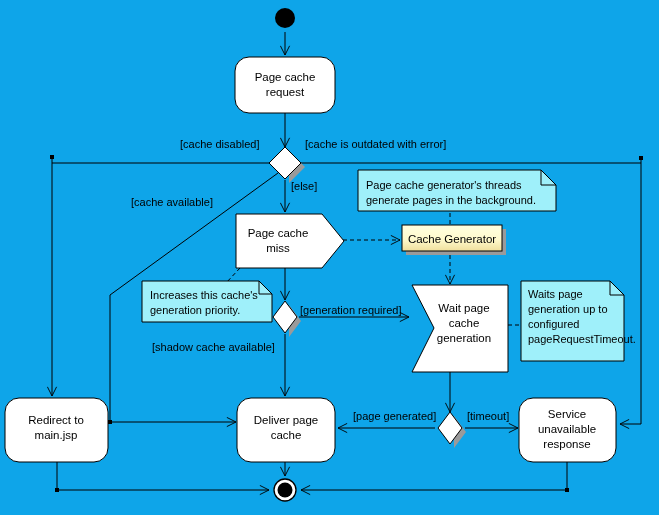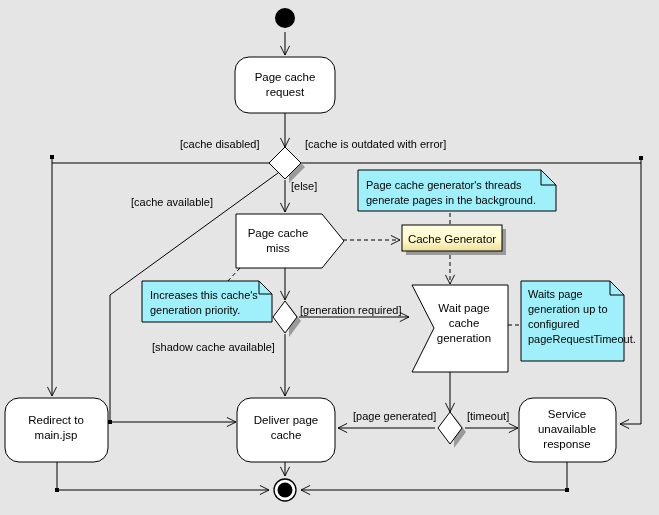--- a/index.html
+++ b/index.html
@@ -1,18 +1,18 @@
 <!DOCTYPE html>
 <html><head>
 <meta charset="utf-8">
 <style>
   html,body{margin:0;padding:0;background:#ffffff;}
   body{width:659px;height:515px;overflow:hidden;
        font-family:"Liberation Sans","DejaVu Sans",sans-serif;}
-  #diagram-root{position:relative;width:659px;height:515px;background:#e5e5e5;}
+  #diagram-root{position:relative;width:659px;height:515px;background:#0ea5e9;}
   svg{display:block;}
   text{font-family:"Liberation Sans","DejaVu Sans",sans-serif;font-size:11px;fill:#000;}
   .nodetext{font-size:11.5px;text-anchor:middle;}
   .guard{font-size:11px;}
   .notetext{font-size:11px;}
   .objtext{font-size:11.5px;text-anchor:middle;}
 </style>
 </head>
 <body>
 

